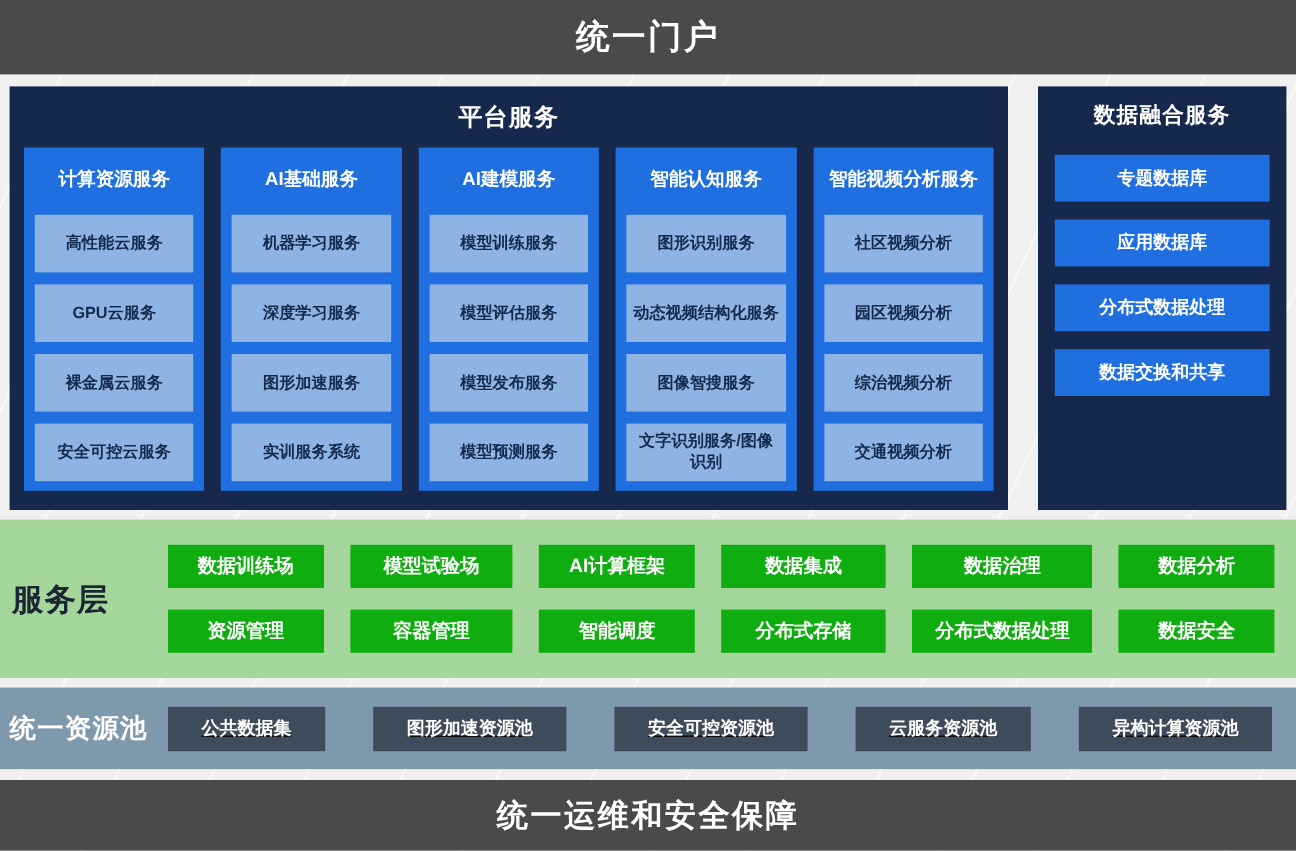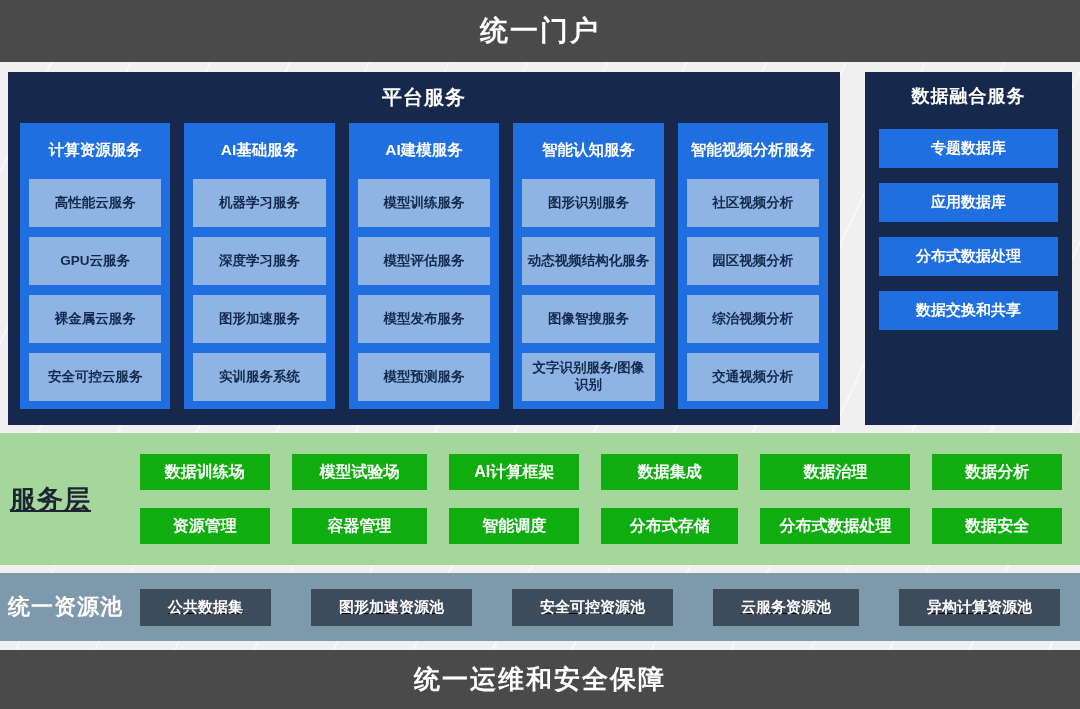--- a/index.html
+++ b/index.html
@@ -60,21 +60,21 @@
   .fusion-item{
     height:39px;background:var(--accent-blue);color:#fff;font-weight:bold;
     font-size:15px;display:flex;align-items:center;justify-content:center;text-align:center;
   }
   .service-band{
     height:132px;margin-top:8px;background:var(--band-green);
     display:flex;
   }
   .band-label{
     width:140px;display:flex;align-items:center;padding-left:10px;
-    font-size:26px;font-weight:bold;color:#1c2533;letter-spacing:1px;text-decoration:underline;
+    font-size:26px;font-weight:bold;color:#1c2533;letter-spacing:1px;
   }
   .service-grid{
     flex:1;display:grid;
     grid-template-columns:1fr 1.05fr 1fr 1.06fr 1.16fr 1fr;
     gap:18px 22px;align-content:center;padding-right:18px;
   }
   .service-chip{
     height:36px;background:var(--chip-green);color:#fff;font-weight:bold;
     font-size:16px;display:flex;align-items:center;justify-content:center;text-align:center;
   }

